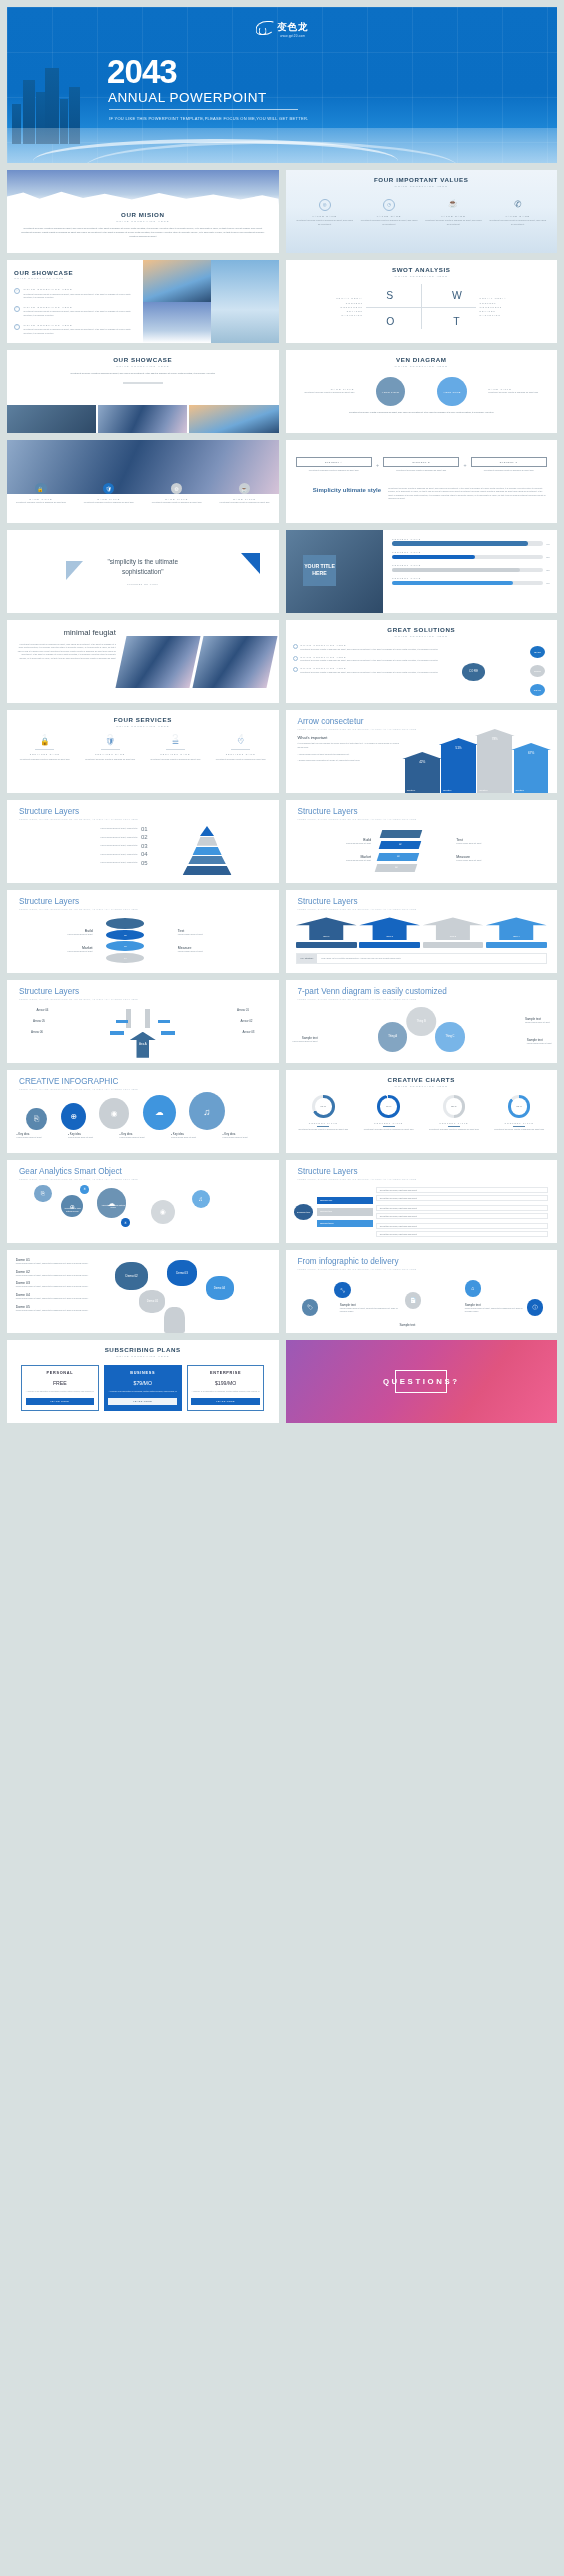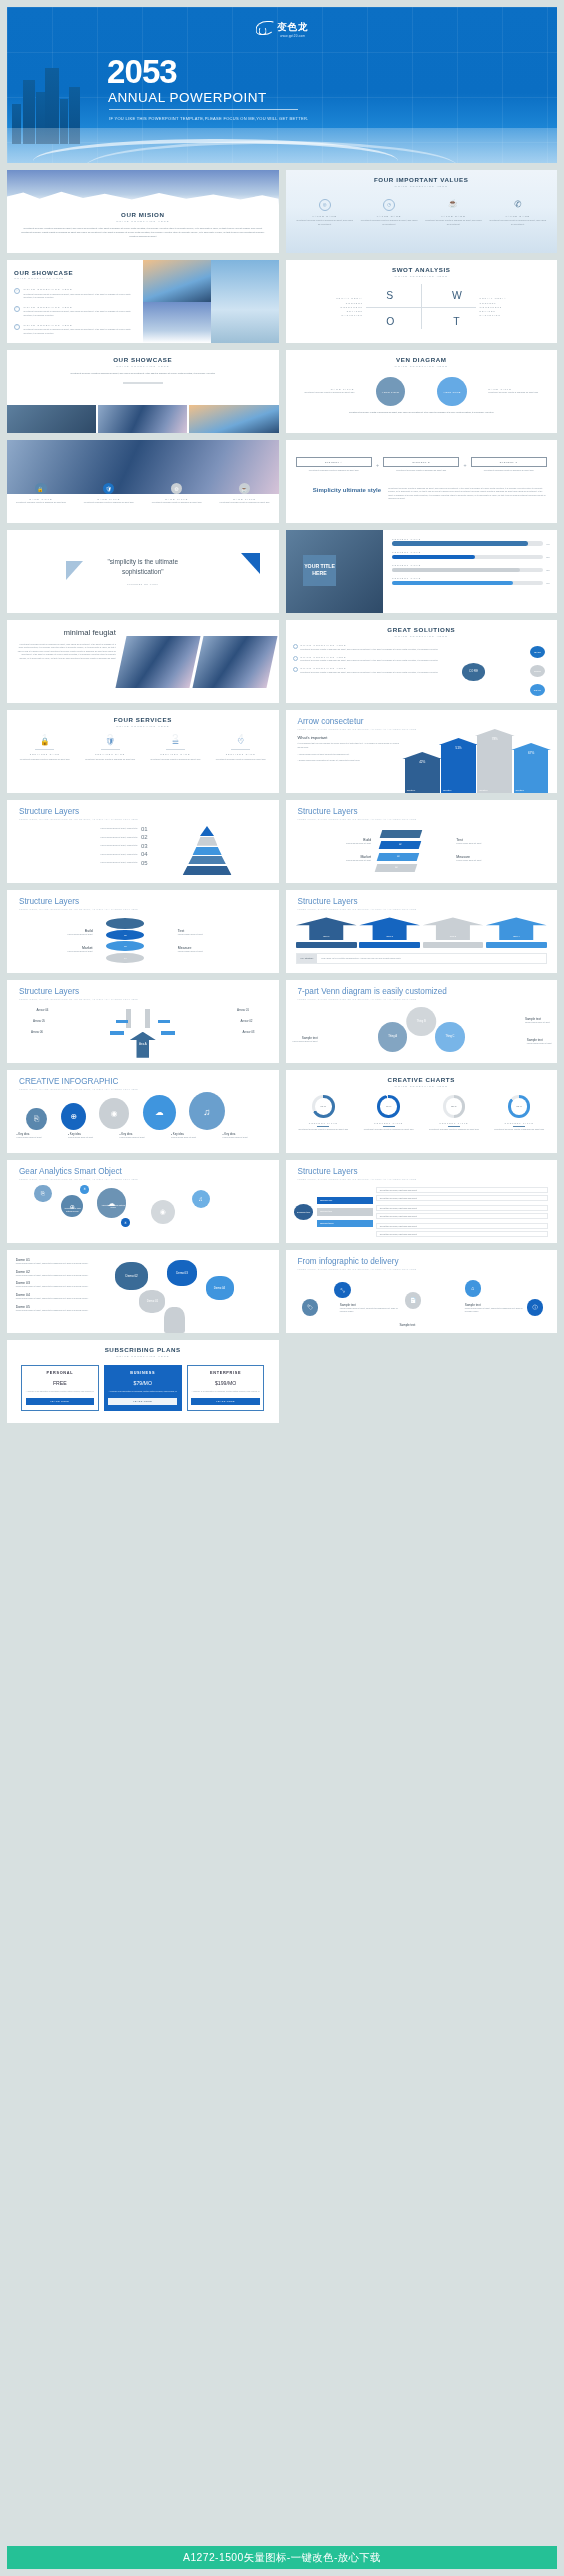--- a/index.html
+++ b/index.html
@@ -86,21 +86,21 @@
       <div class="road-curve"></div>
         <div class="road-curve2"></div>
     </div>
     <div class="hero-logo">
       <span class="logo-mark"></span>
       <span>
         <span class="logo-cn">变色龙</span>
         <span class="logo-url">www.ppt20.com</span>
       </span>
     </div>
-    <div class="hero-title">2053</div>
+    <div class="hero-title">2043</div>
     <div class="hero-sub">ANNUAL POWERPOINT</div>
     <div class="hero-rule"></div>
     <div class="hero-tag">IF YOU LIKE THIS POWERPOINT TEMPLATE,PLEASE FOCUS ON ME,YOU WILL GET BETTER.</div>
   </div>
 
   <div class="grid">
 
     <div class="slide">
       <div class="img-sky" style="height:35px;position:relative">
         <div style="position:absolute;bottom:0;left:0;right:0;height:14px;background:#fff;clip-path:polygon(0 40%,6% 10%,12% 55%,20% 5%,28% 50%,36% 20%,46% 60%,56% 15%,66% 55%,76% 25%,86% 60%,94% 30%,100% 55%,100% 100%,0 100%)"></div>
@@ -831,20 +831,24 @@
         </div>
         <div class="pcard">
           <div class="pname">ENTERPRISE</div>
           <div class="pprice">$199/MO</div>
           <div class="pdesc">A company is an association of individuals, whether natural persons, legal persons, or</div>
           <div class="pbtn">LEARN MORE</div>
         </div>
       </div>
     </div>
 
+    <div class="slide img-q">
+      <div style="position:absolute;inset:0;display:flex;align-items:center;justify-content:center">
+        <div style="border:1.3px solid #fff;padding:10.4px 1.7px;min-width:52px;position:relative;display:flex;align-items:center;justify-content:center">
+          <div style="color:#fff;font-size:7.8px;letter-spacing:2.6px;font-weight:bold;white-space:nowrap;position:absolute;left:50%;transform:translateX(-50%)">QUESTIONS?</div>
+        </div>
+      </div>
+    </div>
 
   </div>
 
-  <div class="footer">
-    <span>A1272-1500矢量图标-一键改色-放心下载</span>
-  </div>
 </div>
 
 
 </body></html>

